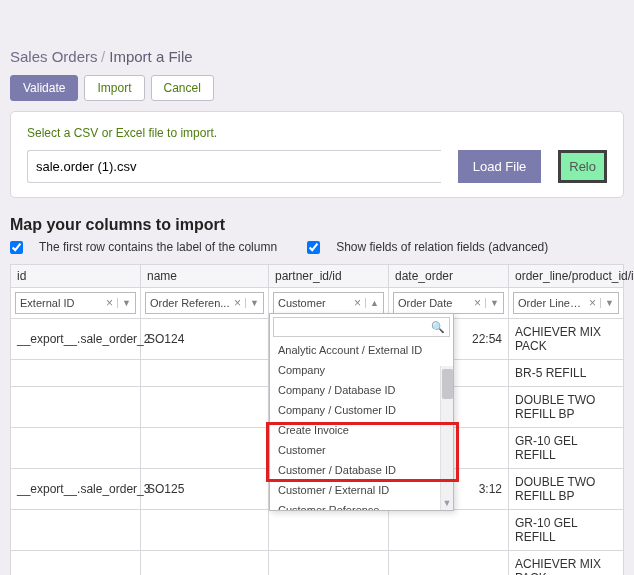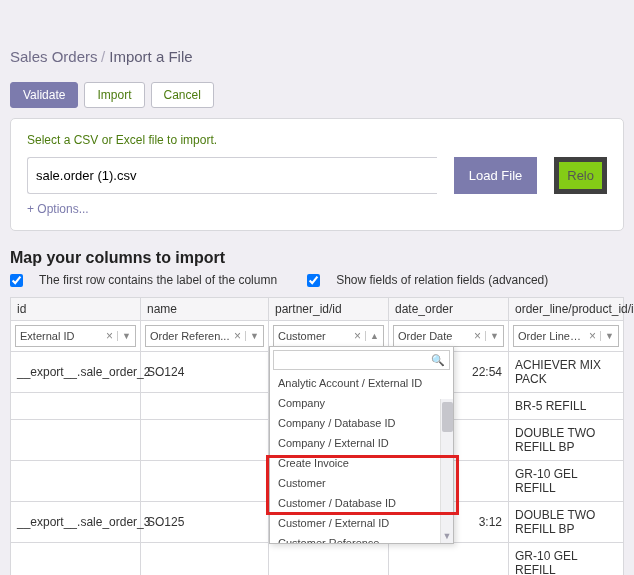--- a/index.html
+++ b/index.html
@@ -3,30 +3,30 @@
 <meta charset="utf-8">
 <style>
 * { box-sizing: border-box; margin: 0; padding: 0; }
 body { font-family: Arial, Helvetica, sans-serif; font-size: 12px; color: #333; background: #f0eef3; }
 .page { width: 634px; background: #f0eef3; }
 .breadcrumb-row { padding: 20px 10px 0; margin-top: 28px; }
 .breadcrumb-row a { color: #6f6b87; text-decoration: none; font-size: 15px; }
 .breadcrumb-row .sep { color: #a9a6b9; font-size: 15px; }
 .breadcrumb-row .cur { color: #5f5c74; font-size: 15px; }
 .toolbar { padding: 10px; display: flex; gap: 6px; }
-.btn { padding: 5px 12px; font-size: 12px; border-radius: 3px; cursor: pointer; margin-top: 7px; }
+.btn { padding: 5px 12px; font-size: 12px; border-radius: 3px; cursor: pointer; }
 .btn-primary { background: #7c7bad; border: 1px solid #7c7bad; color: #fff; }
 .btn-default { background: #fff; border: 1px solid #bfbfc9; color: #4d7c0f; }
 .content { padding: 0 0 0 0; }
 .panel { margin: 0 10px; background: #fff; border: 1px solid #d8d8dc; border-radius: 5px; padding: 14px 16px 14px; }
 .panel .instr { color: #4d7c0f; margin-bottom: 10px; font-size: 12px; }
 .file-row { display: flex; gap: 17px; }
 .file-input { flex: 1; border: 1px solid #cfcfd6; padding: 7px 8px; font-size: 13px; border-right: none; border-radius: 3px 0 0 3px; }
 .ldbtn { background: #7c7bad; border: 1px solid #7c7bad; color: #fff; padding: 6px 14px; font-size: 13px; cursor: pointer; border-radius: 0; }
-.relbtn { background: #84cc16; border: 5px solid #404040; color: #555; padding: 6px 8px; font-size: 13px; cursor: pointer; border-radius: 0; }
+.relbtn { background: #86efac; border: 3px solid #404040; color: #555; padding: 6px 8px; font-size: 13px; cursor: pointer; border-radius: 0; }
 .options { margin-top: 8px; }
 .options a { color: #7c7bad; text-decoration: none; font-size: 12px; }
 .section-title { padding: 18px 10px 6px; font-size: 16px; font-weight: 700; color: #222; }
 .checks { padding: 0 10px 10px; display: flex; gap: 30px; color: #333; align-items: center; }
 .checks label { display: inline-flex; align-items: center; gap: 16px; }
 .grid-wrap { padding: 0 10px 20px; }
 table.grid { border-collapse: collapse; width: 100%; table-layout: fixed; }
 table.grid th { background: #f6f5f7; border: 1px solid #d8d8dc; padding: 4px 6px; text-align: left; font-weight: 400; color: #333; font-size: 12px; }
 .selector-row td { background: #fff; border: 1px solid #d8d8dc; padding: 4px; }
 .sel { display: flex; align-items: center; border: 1px solid #bbb; background: #fff; height: 22px; padding: 0 4px; position: relative; }
@@ -63,23 +63,20 @@
   </div>
 
   <div class="content">
     <div class="panel">
       <div class="instr">Select a CSV or Excel file to import.</div>
       <div class="file-row">
         <input class="file-input" value="sale.order (1).csv" style="">
         <button class="ldbtn">Load File</button>
         <button class="relbtn">Relo</button>
       </div>
-      <div class="options">
-        <a href="#">+ Options...</a>
-      </div>
     </div>
 
     <div class="section-title">Map your columns to import</div>
 
     <div class="checks">
       <label>
         <input type="checkbox" checked="" style="">
         <span>The first row contains the label of the column</span>
       </label>
       <label>
@@ -128,21 +125,21 @@
                 </div>
             <div class="dropdown-panel">
               <div class="search-wrap pos-rel">
                 <input class="sinp" style="">
                 <span class="mag">🔍</span>
               </div>
               <div class="ddlist pos-rel">
                 <div class="dditem">Analytic Account / External ID</div>
                 <div class="dditem">Company</div>
                 <div class="dditem">Company / Database ID</div>
-                <div class="dditem">Company / External ID</div>
+                <div class="dditem">Company / Customer ID</div>
                 <div class="dditem">Create Invoice</div>
                 <div class="dditem">Customer</div>
                 <div class="dditem">Customer / Database ID</div>
                 <div class="dditem">Customer / External ID</div>
                 <div class="dditem">Customer Reference</div>
                 <div class="scroll-track">
                       <div class="scroll-thumb"></div>
                       <div class="scroll-ar">▼</div>
                     </div>
               </div>

